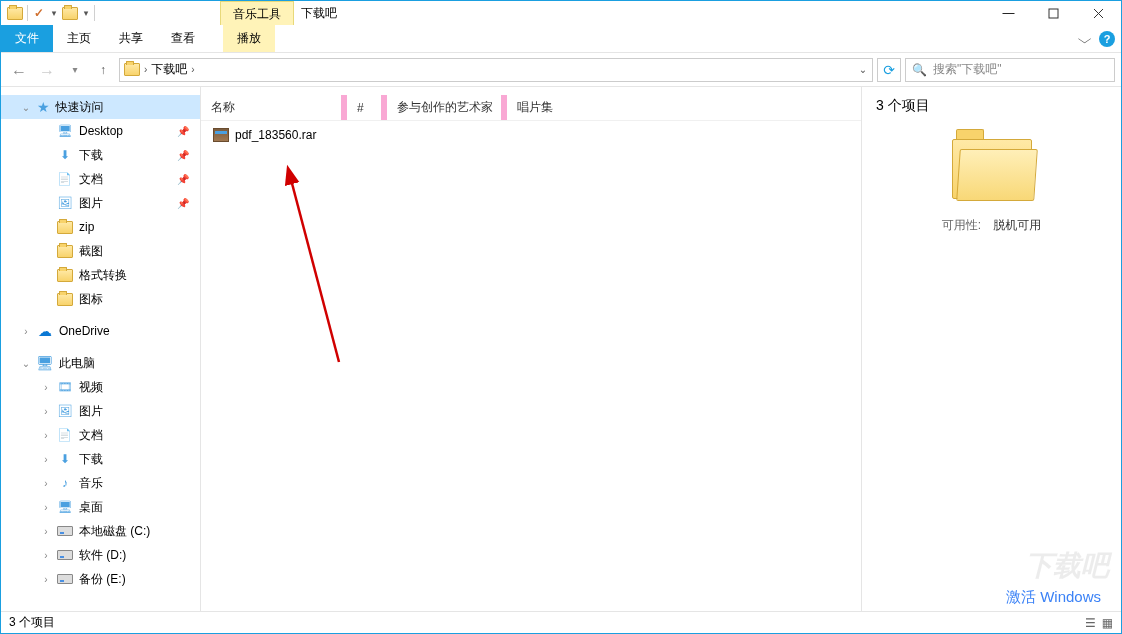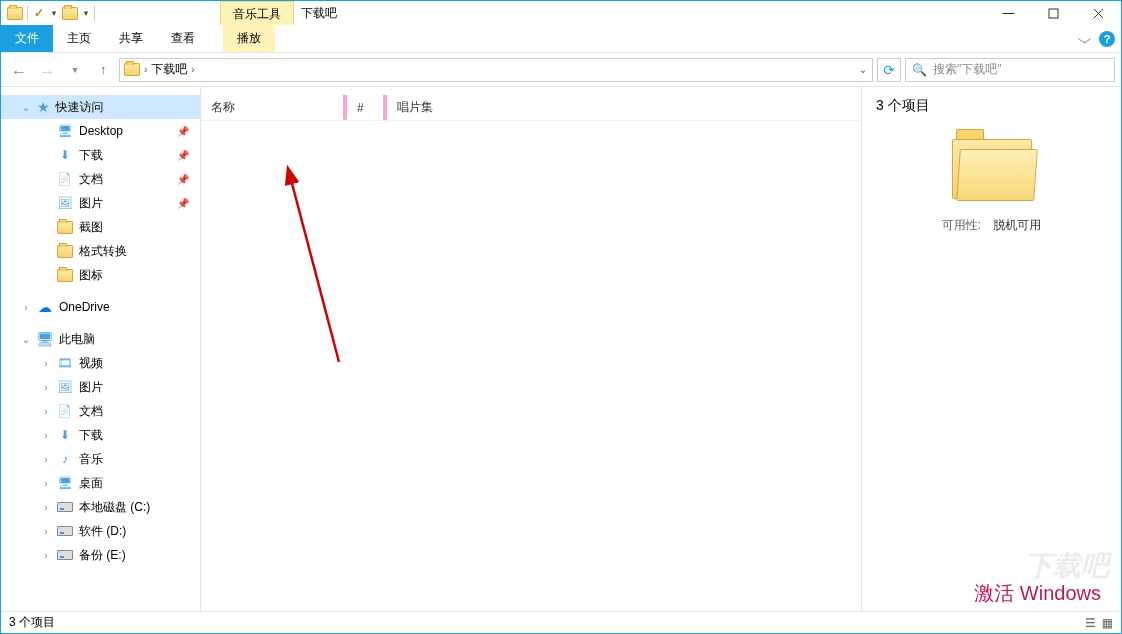--- a/index.html
+++ b/index.html
@@ -51,42 +51,42 @@
 .star-icon { color:#4aa0e0; font-size:14px; }
 .ico16 { width:16px; height:14px; flex-shrink:0; display:flex; align-items:center; justify-content:center; }
 .cloud-icon { color:#0a78d4; font-size:14px; }
 .pc-icon { color:#4aa0e0; font-size:14px; }
 .drive-icon { width:16px; height:10px; background:#ddd; border:1px solid #888; border-radius:1px; position:relative; }
 .drive-icon::after { content:""; position:absolute; bottom:1px; left:2px; width:4px; height:2px; background:#4a90e2; }
 
 .main { flex:1; display:flex; position:relative; }
 .list-area { flex:1; padding-top:8px; }
 .col-headers { display:flex; height:26px; align-items:center; border-bottom:1px solid #f0f0f0; font-size:12px; color:#333; }
-.col { padding-left:10px; border-right:4px solid #f9a8d4; height:100%; display:flex; align-items:center; }
+.col { padding-left:10px; border-right:6px solid #f9a8d4; height:100%; display:flex; align-items:center; }
 .listing { padding-top:4px; }
 .file-row { height:20px; display:flex; align-items:center; gap:6px; padding-left:12px; font-size:12px; }
 .file-ico { width:16px; height:14px; flex-shrink:0; }
 .rar-icon { background:linear-gradient(#7a5c3e,#a07850); border:1px solid #6a4c2e; position:relative; }
 .rar-icon::after { content:""; position:absolute; top:2px; left:1px; right:1px; height:3px; background:#4aa0e0; }
 .doc-icon { border:1px solid #888; background:#fff; position:relative; width:14px; height:16px; }
 
 .details-pane { width:260px; border-left:1px solid #e5e5e5; padding:10px 14px; font-size:12px; }
 .details-title { font-size:14px; margin-bottom:14px; }
 .big-folder { width:80px; height:60px; margin:24px auto 18px; position:relative; }
 .big-folder .back { position:absolute; inset:0; background:linear-gradient(#ffe9a6,#f8d36b); border:1px solid #d4a93a; border-radius:2px; }
 .big-folder .tab { position:absolute; top:-10px; left:4px; width:28px; height:10px; background:#f8d36b; border:1px solid #d4a93a; border-bottom:none; border-radius:2px 2px 0 0; }
 .big-folder .front { position:absolute; left:6px; right:-4px; bottom:-2px; top:10px; background:linear-gradient(#ffefb8,#f8d877); border:1px solid #d4a93a; border-radius:2px; transform:skewX(-4deg); }
 .details-row { display:flex; gap:12px; color:#666; justify-content:center; }
 .details-row .val { color:#333; }
 
 .statusbar { position:absolute; bottom:0; left:0; right:0; height:22px; border-top:1px solid #e5e5e5; display:flex; align-items:center; padding:0 8px; font-size:12px; background:#fff; }
 .status-icons { margin-left:auto; display:flex; gap:6px; color:#666; }
 
 .red-arrow { position:absolute; pointer-events:none; z-index:50; }
-.activate-text { position:absolute; right:20px; bottom:26px; color:#be185d; font-size:20px; }
+.activate-text { position:absolute; right:20px; bottom:26px; color:#3b82f6; font-size:15px; }
 .watermark { position:absolute; right:12px; bottom:48px; opacity:.15; font-size:28px; font-weight:bold; color:#888; font-style:italic; }
 </style>
 </head>
 <body>
 
 <div class="titlebar">
   <div class="qat">
     <div class="folder-icon-sm"></div>
     <div class="divider-v"></div>
     <div class="check-icon">✓</div>
@@ -177,20 +177,26 @@
     </div>
         <div class="sb-item l2">
       <span class="sb-arrow"></span>
       <span class="ico16" style="color:#4aa0e0">🖼</span>
       <span>图片</span>
       <span class="pin">📌</span>
     </div>
         <div class="sb-item l2">
       <span class="sb-arrow"></span>
       <div class="folder-icon-sm"></div>
+      <span>zip</span>
+
+    </div>
+        <div class="sb-item l2">
+      <span class="sb-arrow"></span>
+      <div class="folder-icon-sm"></div>
       <span>截图</span>
 
     </div>
         <div class="sb-item l2">
       <span class="sb-arrow"></span>
       <div class="folder-icon-sm"></div>
       <span>格式转换</span>
 
     </div>
         <div class="sb-item l2">
@@ -265,23 +271,28 @@
       <span>备份 (E:)</span>
     </div>
       </div>
   </div>
 
   <div class="main">
     <div class="list-area">
       <div class="col-headers">
         <div class="col" style="width:146px">名称</div>
         <div class="col" style="width:40px">#</div>
+        <div class="col" style="width:120px">参与创作的艺术家</div>
         <div class="col" style="width:120px;border-right:none">唱片集</div>
       </div>
       <div class="listing" id="listing">
+          <div class="file-row">
+      <div class="file-ico rar-icon"></div>
+      <span>pdf_183560.rar</span>
+    </div>
         </div>
     </div>
 
     <div class="details-pane">
       <div class="details-title">3 个项目</div>
       <div class="big-folder">
         <div class="tab"></div>
           <div class="back"></div>
           <div class="front"></div>
       </div>

